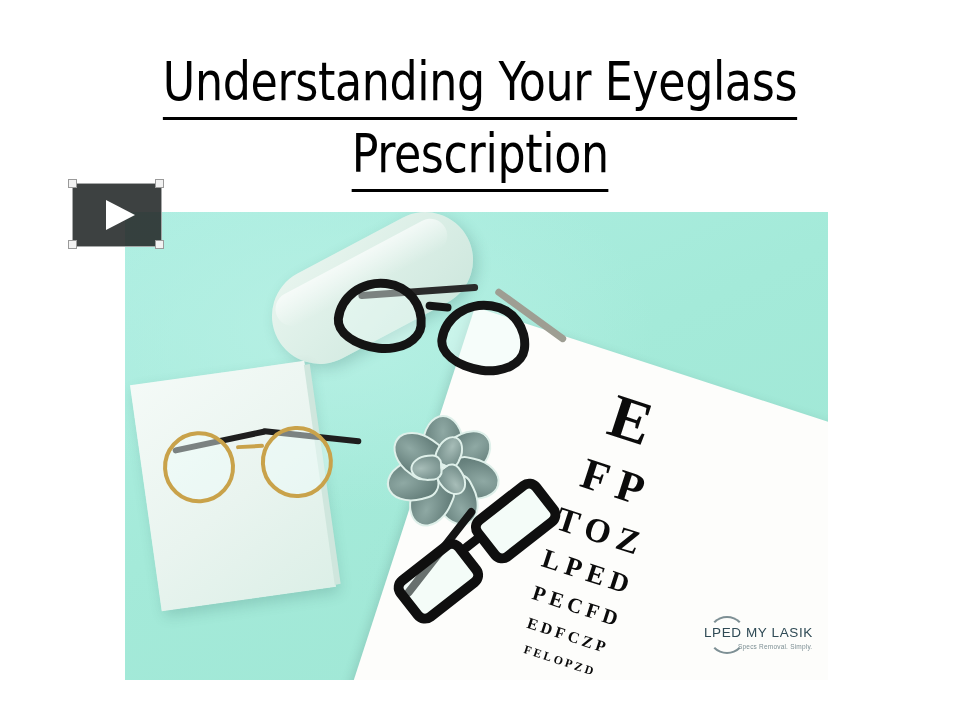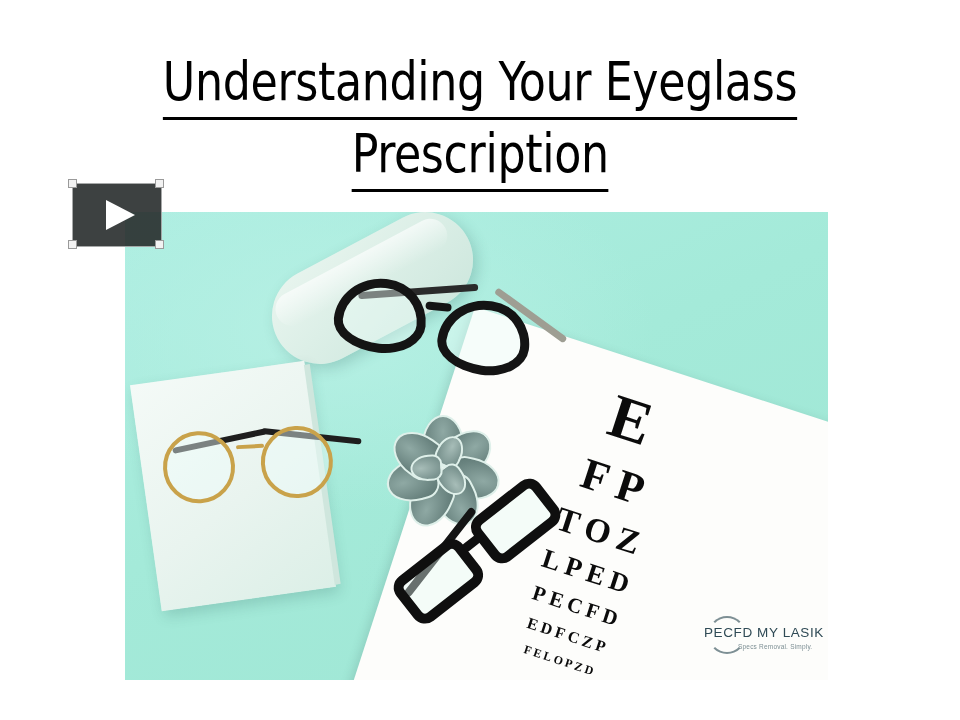--- a/index.html
+++ b/index.html
@@ -378,21 +378,21 @@
 
     <div class="glasses" id="glasses-rect">
       <div class="temple t1"></div>
       <div class="lens l"></div>
       <div class="lens r"></div>
       <div class="bridge"></div>
     </div>
 
     <div id="logo">
       <div id="logo-arc"></div>
-      <div id="logo-name">PECFD MY LASIK</div>
+      <div id="logo-name">LPED MY LASIK</div>
       <div id="logo-tagline">Specs Removal. Simply.</div>
     </div>
   </div>
 
   <div id="play-overlay">
     <div id="play-box">
       <div id="play-triangle"></div>
     </div>
     <div class="handle tl"></div>
     <div class="handle tr"></div>

